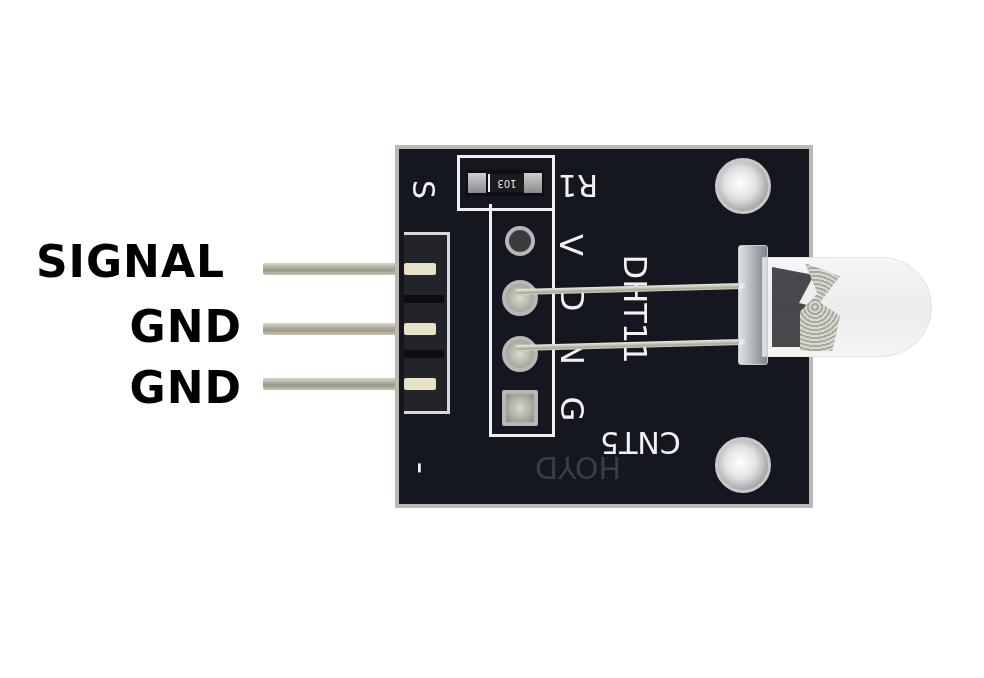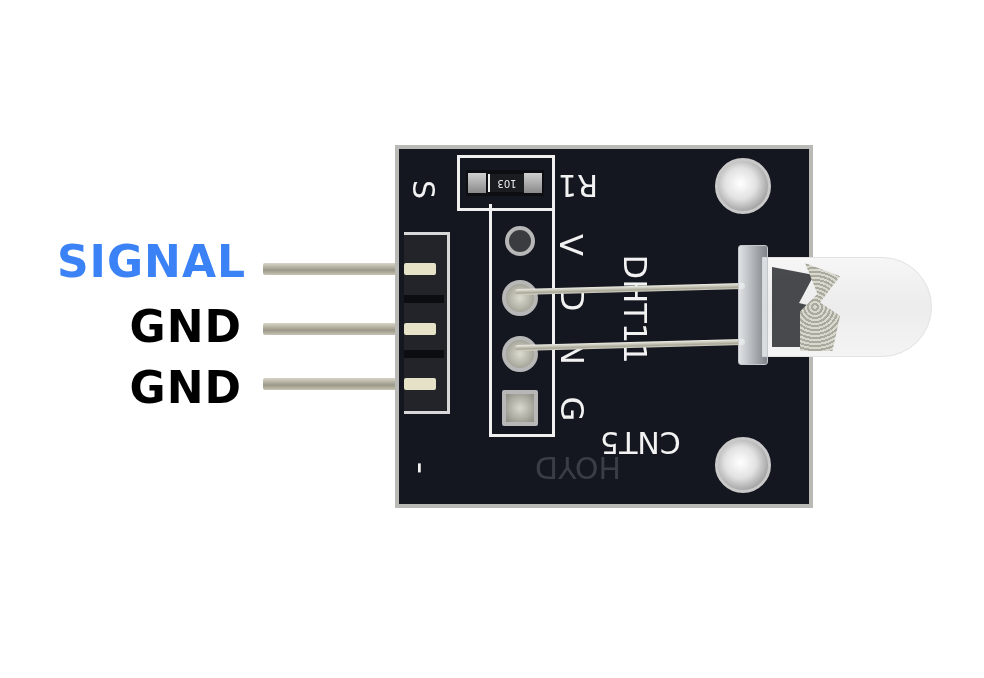--- a/index.html
+++ b/index.html
@@ -4,21 +4,21 @@
   <style>
     html, body { margin: 0; padding: 0; }
     body {
       width: 984px; height: 678px; background: #ffffff; position: relative; overflow: hidden;
       font-family: "DejaVu Sans", sans-serif;
     }
     .pin-label {
       position: absolute; font-weight: bold; font-size: 44px; letter-spacing: 1px;
       text-align: right; line-height: 1;
     }
-    #lbl-signal { left: 24px; top: 240px; width: 222px; color: #3b82f6; }
+    #lbl-signal { left: 3px; top: 240px; width: 222px; color: #000000; }
     #lbl-gnd1 { left: 20px; top: 305px; width: 222px; color: #000; }
     #lbl-gnd2 { left: 20px; top: 366px; width: 222px; color: #000; }
 
     .board {
       position: absolute; left: 395px; top: 145px; width: 418px; height: 363px;
       background: #14171f; border: 4px solid #b9bab6; box-sizing: border-box;
     }
     .silk { position: absolute; color: #f2f2f2; font-family: "DejaVu Sans", sans-serif; }
     .silk-box { position: absolute; border: 3px solid #f0f0f0; }
     .pin {

